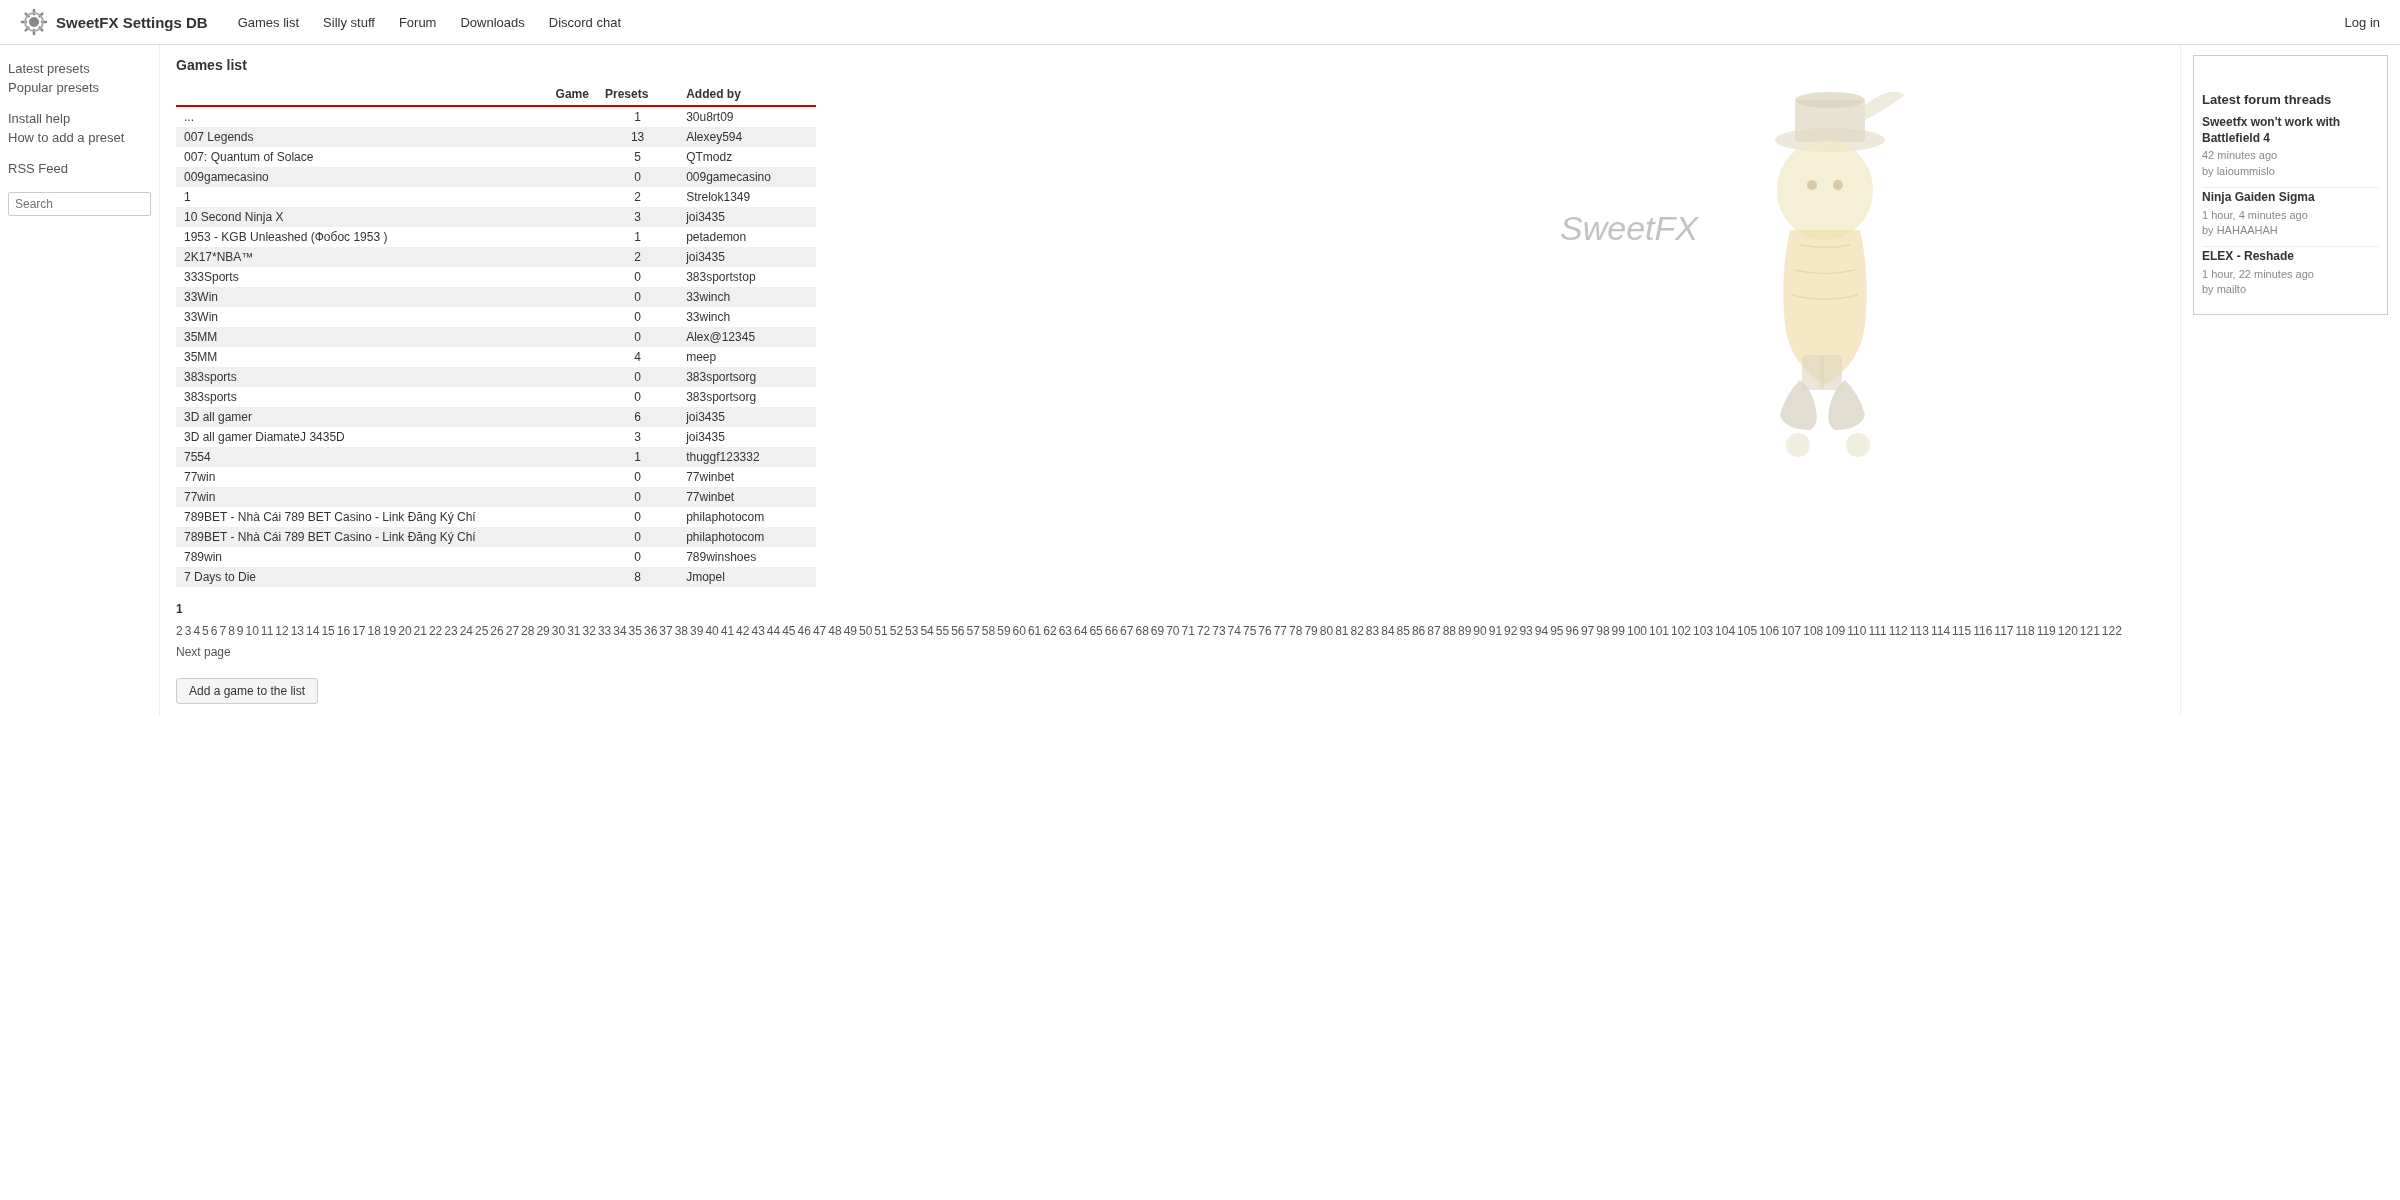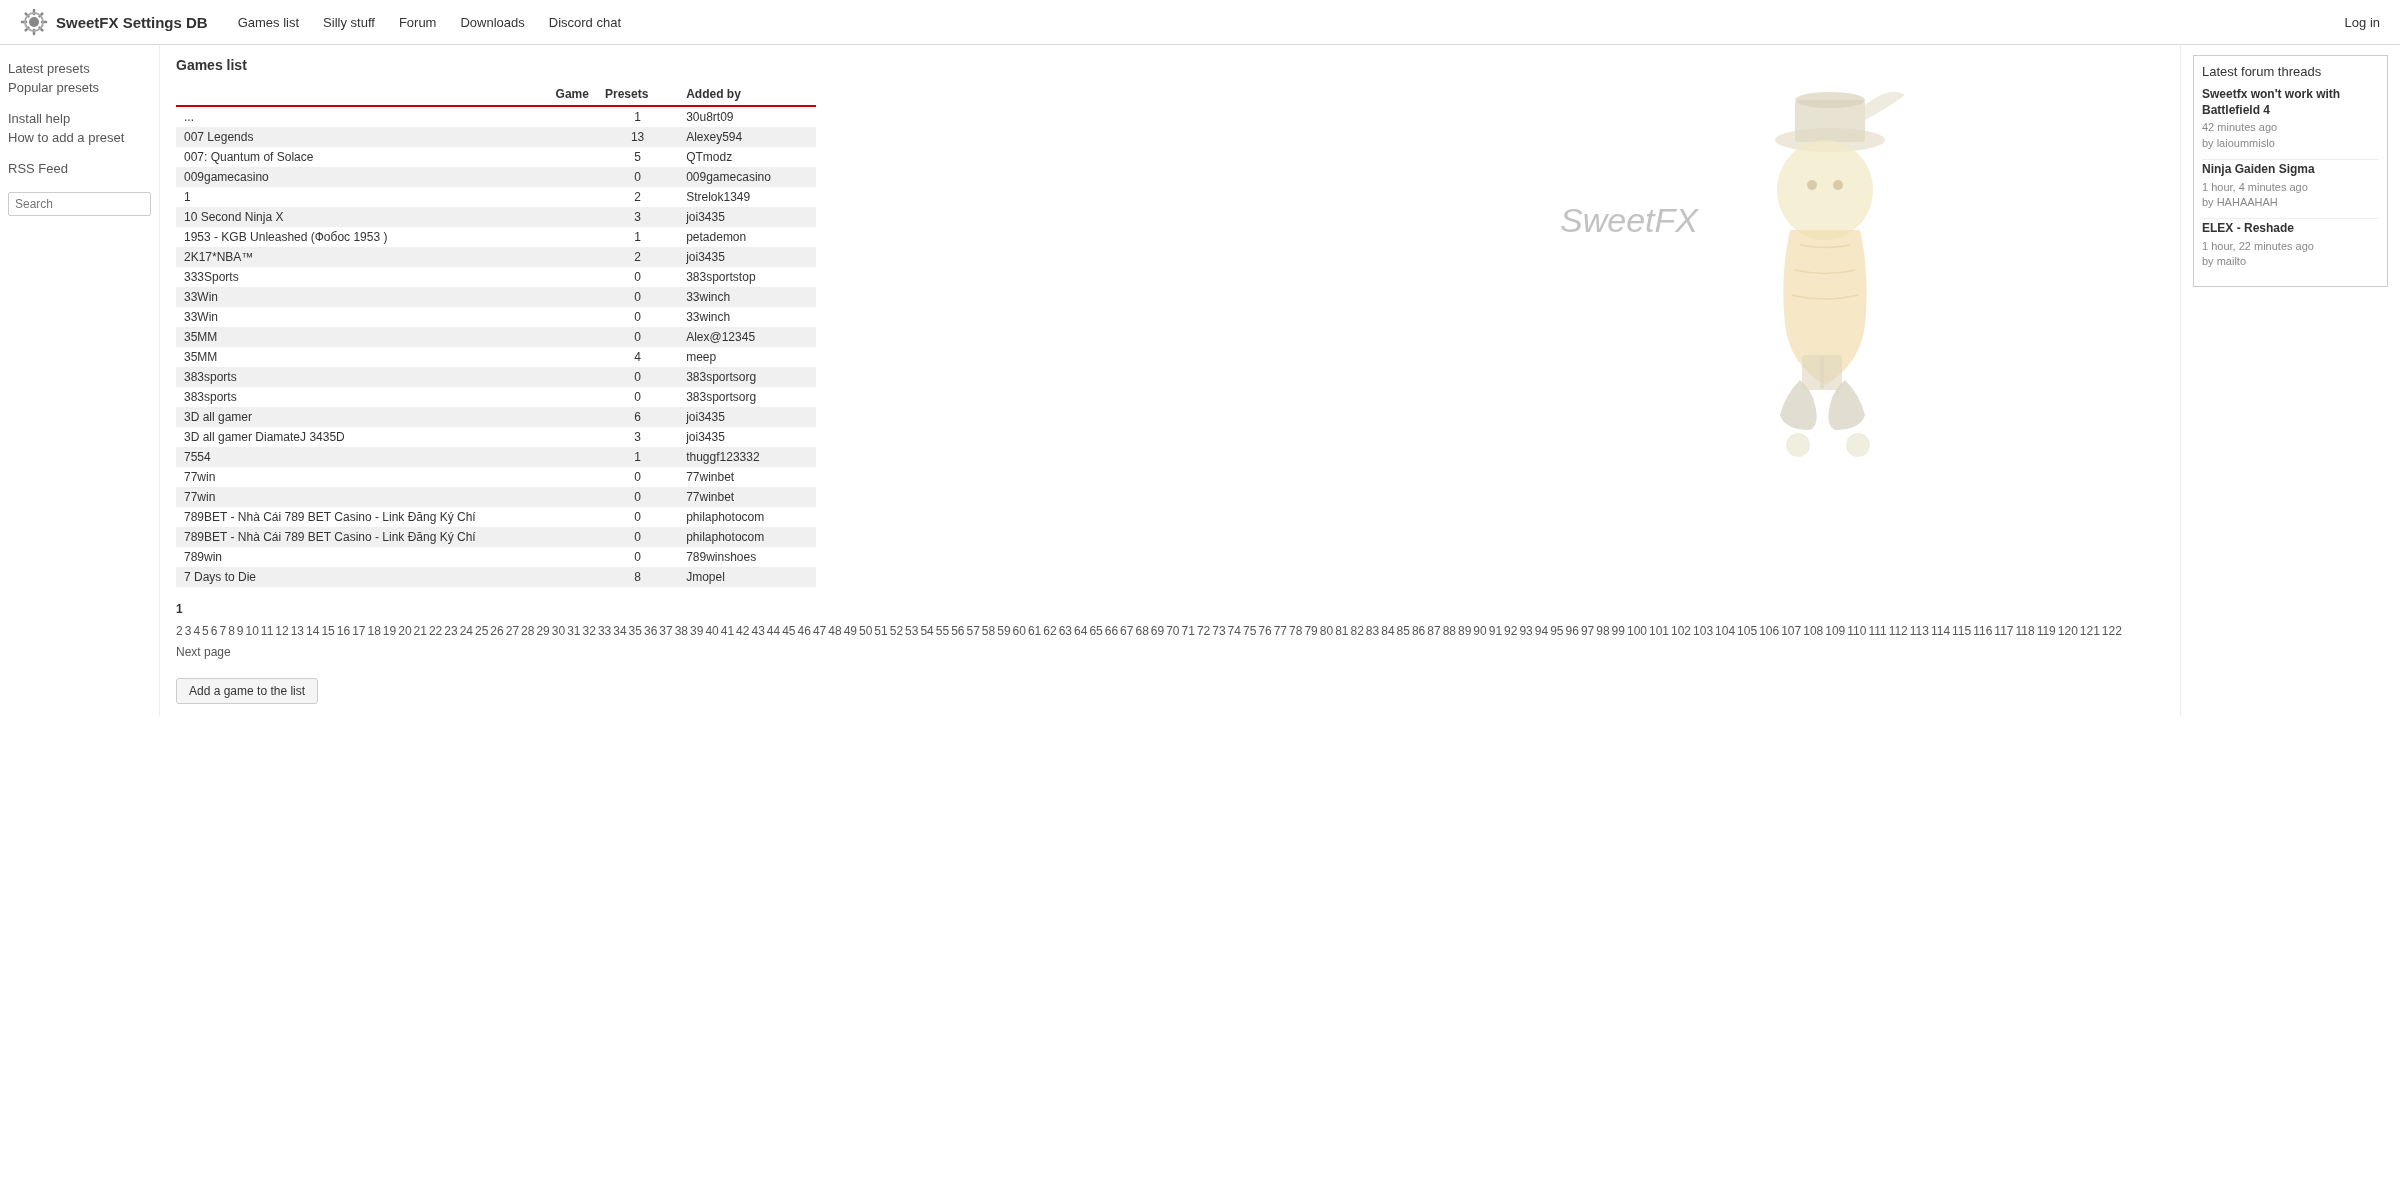--- a/index.html
+++ b/index.html
@@ -167,23 +167,24 @@
       border-left: 1px solid #eee;
     }
 
     .forum-threads-box {
       border: 1px solid #ccc;
       padding: 8px;
       font-size: 12px;
     }
     .forum-threads-box h3 {
       font-size: 13px;
-      font-weight: normal;
+      font-weight: bold;
       margin-bottom: 8px;
       color: #333;
+      margin-top: 28px;
     }
     .forum-thread-item {
       margin-bottom: 2px;
       padding-bottom: 8px;
       border-bottom: 1px solid #eee;
     }
     .forum-thread-item:last-child {
       border-bottom: none;
       margin-bottom: 0;
     }
@@ -401,21 +402,21 @@
       <div class="pagination">
         <span class="current-page">1</span>
         <span id="pagination-links"><a href="#" style="margin-right: 2px;">2</a><a href="#" style="margin-right: 2px;">3</a><a href="#" style="margin-right: 2px;">4</a><a href="#" style="margin-right: 2px;">5</a><a href="#" style="margin-right: 2px;">6</a><a href="#" style="margin-right: 2px;">7</a><a href="#" style="margin-right: 2px;">8</a><a href="#" style="margin-right: 2px;">9</a><a href="#" style="margin-right: 2px;">10</a><a href="#" style="margin-right: 2px;">11</a><a href="#" style="margin-right: 2px;">12</a><a href="#" style="margin-right: 2px;">13</a><a href="#" style="margin-right: 2px;">14</a><a href="#" style="margin-right: 2px;">15</a><a href="#" style="margin-right: 2px;">16</a><a href="#" style="margin-right: 2px;">17</a><a href="#" style="margin-right: 2px;">18</a><a href="#" style="margin-right: 2px;">19</a><a href="#" style="margin-right: 2px;">20</a><a href="#" style="margin-right: 2px;">21</a><a href="#" style="margin-right: 2px;">22</a><a href="#" style="margin-right: 2px;">23</a><a href="#" style="margin-right: 2px;">24</a><a href="#" style="margin-right: 2px;">25</a><a href="#" style="margin-right: 2px;">26</a><a href="#" style="margin-right: 2px;">27</a><a href="#" style="margin-right: 2px;">28</a><a href="#" style="margin-right: 2px;">29</a><a href="#" style="margin-right: 2px;">30</a><a href="#" style="margin-right: 2px;">31</a><a href="#" style="margin-right: 2px;">32</a><a href="#" style="margin-right: 2px;">33</a><a href="#" style="margin-right: 2px;">34</a><a href="#" style="margin-right: 2px;">35</a><a href="#" style="margin-right: 2px;">36</a><a href="#" style="margin-right: 2px;">37</a><a href="#" style="margin-right: 2px;">38</a><a href="#" style="margin-right: 2px;">39</a><a href="#" style="margin-right: 2px;">40</a><a href="#" style="margin-right: 2px;">41</a><a href="#" style="margin-right: 2px;">42</a><a href="#" style="margin-right: 2px;">43</a><a href="#" style="margin-right: 2px;">44</a><a href="#" style="margin-right: 2px;">45</a><a href="#" style="margin-right: 2px;">46</a><a href="#" style="margin-right: 2px;">47</a><a href="#" style="margin-right: 2px;">48</a><a href="#" style="margin-right: 2px;">49</a><a href="#" style="margin-right: 2px;">50</a><a href="#" style="margin-right: 2px;">51</a><a href="#" style="margin-right: 2px;">52</a><a href="#" style="margin-right: 2px;">53</a><a href="#" style="margin-right: 2px;">54</a><a href="#" style="margin-right: 2px;">55</a><a href="#" style="margin-right: 2px;">56</a><a href="#" style="margin-right: 2px;">57</a><a href="#" style="margin-right: 2px;">58</a><a href="#" style="margin-right: 2px;">59</a><a href="#" style="margin-right: 2px;">60</a><a href="#" style="margin-right: 2px;">61</a><a href="#" style="margin-right: 2px;">62</a><a href="#" style="margin-right: 2px;">63</a><a href="#" style="margin-right: 2px;">64</a><a href="#" style="margin-right: 2px;">65</a><a href="#" style="margin-right: 2px;">66</a><a href="#" style="margin-right: 2px;">67</a><a href="#" style="margin-right: 2px;">68</a><a href="#" style="margin-right: 2px;">69</a><a href="#" style="margin-right: 2px;">70</a><a href="#" style="margin-right: 2px;">71</a><a href="#" style="margin-right: 2px;">72</a><a href="#" style="margin-right: 2px;">73</a><a href="#" style="margin-right: 2px;">74</a><a href="#" style="margin-right: 2px;">75</a><a href="#" style="margin-right: 2px;">76</a><a href="#" style="margin-right: 2px;">77</a><a href="#" style="margin-right: 2px;">78</a><a href="#" style="margin-right: 2px;">79</a><a href="#" style="margin-right: 2px;">80</a><a href="#" style="margin-right: 2px;">81</a><a href="#" style="margin-right: 2px;">82</a><a href="#" style="margin-right: 2px;">83</a><a href="#" style="margin-right: 2px;">84</a><a href="#" style="margin-right: 2px;">85</a><a href="#" style="margin-right: 2px;">86</a><a href="#" style="margin-right: 2px;">87</a><a href="#" style="margin-right: 2px;">88</a><a href="#" style="margin-right: 2px;">89</a><a href="#" style="margin-right: 2px;">90</a><a href="#" style="margin-right: 2px;">91</a><a href="#" style="margin-right: 2px;">92</a><a href="#" style="margin-right: 2px;">93</a><a href="#" style="margin-right: 2px;">94</a><a href="#" style="margin-right: 2px;">95</a><a href="#" style="margin-right: 2px;">96</a><a href="#" style="margin-right: 2px;">97</a><a href="#" style="margin-right: 2px;">98</a><a href="#" style="margin-right: 2px;">99</a><a href="#" style="margin-right: 2px;">100</a><a href="#" style="margin-right: 2px;">101</a><a href="#" style="margin-right: 2px;">102</a><a href="#" style="margin-right: 2px;">103</a><a href="#" style="margin-right: 2px;">104</a><a href="#" style="margin-right: 2px;">105</a><a href="#" style="margin-right: 2px;">106</a><a href="#" style="margin-right: 2px;">107</a><a href="#" style="margin-right: 2px;">108</a><a href="#" style="margin-right: 2px;">109</a><a href="#" style="margin-right: 2px;">110</a><a href="#" style="margin-right: 2px;">111</a><a href="#" style="margin-right: 2px;">112</a><a href="#" style="margin-right: 2px;">113</a><a href="#" style="margin-right: 2px;">114</a><a href="#" style="margin-right: 2px;">115</a><a href="#" style="margin-right: 2px;">116</a><a href="#" style="margin-right: 2px;">117</a><a href="#" style="margin-right: 2px;">118</a><a href="#" style="margin-right: 2px;">119</a><a href="#" style="margin-right: 2px;">120</a><a href="#" style="margin-right: 2px;">121</a><a href="#" style="margin-right: 2px;">122</a> </span>
         <a href="#">Next page</a>
       </div>
 
       <button class="add-game-btn">Add a game to the list</button>
     </div>
 
     <div id="mascot-container">
-      <div style="position:absolute; left:-160px; top:116px; font-size:34px; color:#999; font-style:italic; font-family:Arial,sans-serif;">SweetFX</div>
+      <div style="position:absolute; left:-160px; top:124px; font-size:34px; color:#999; font-style:italic; font-family:Arial,sans-serif;">SweetFX</div>
       
       <svg viewBox="0 0 200 380" xmlns="http://www.w3.org/2000/svg" width="200" height="380">
 
         <ellipse cx="110" cy="55" rx="55" ry="12" fill="#d4c9a8" opacity="0.7"></ellipse>
         <rect x="75" y="15" width="70" height="42" rx="4" fill="#c8bb95" opacity="0.7"></rect>
         <ellipse cx="110" cy="15" rx="35" ry="8" fill="#bfb28a" opacity="0.7"></ellipse>
 
         <path d="M145 20 Q170 0 185 10 Q165 25 145 35 Z" fill="#d4c9a8" opacity="0.6"></path>
 
         <ellipse cx="105" cy="105" rx="48" ry="50" fill="#e8d9a0" opacity="0.75"></ellipse>

